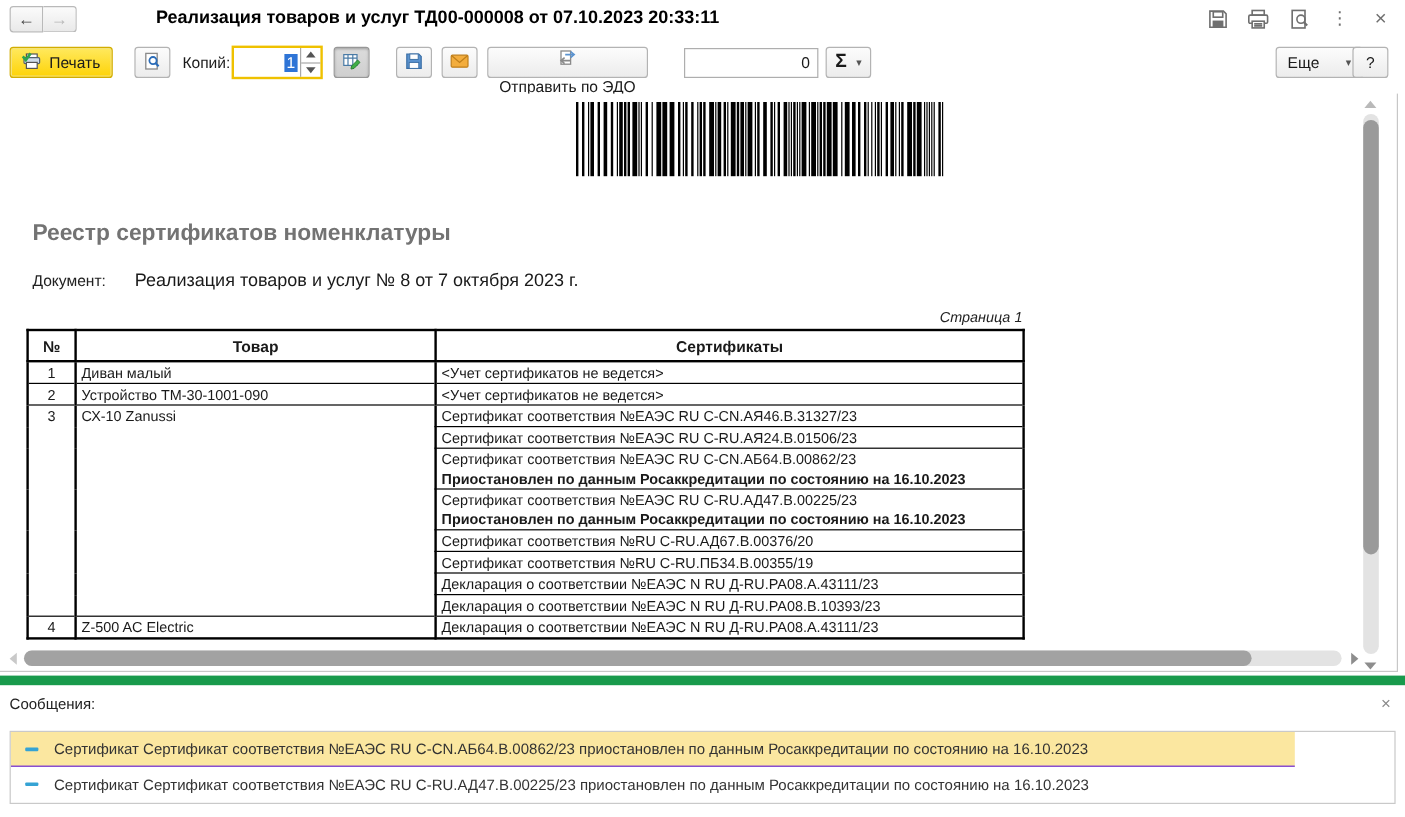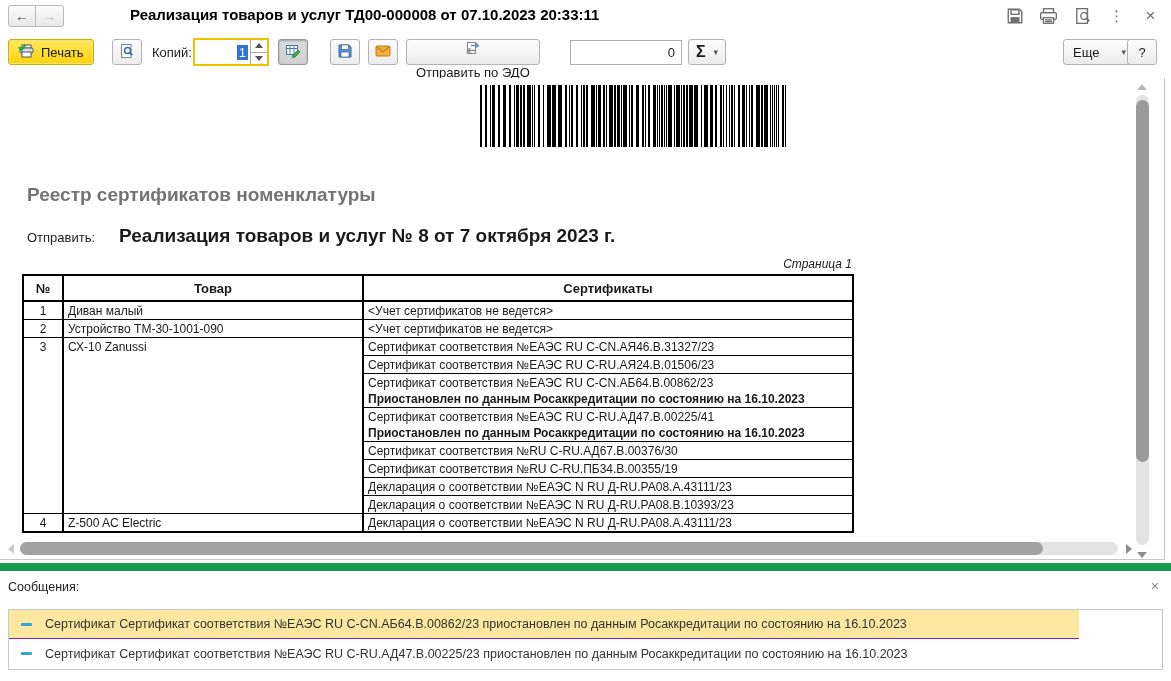--- a/index.html
+++ b/index.html
@@ -37,21 +37,21 @@
   .numfield { position:absolute; left:570px; top:4px; width:112px; height:25px; border:1px solid #aeaeae; background:#fff; font-size:13px; text-align:right; padding:0 6px; font-family:"Liberation Sans",sans-serif; color:#1a1a1a; }
   .sigma { font-size:16px; font-weight:bold; }
   .ddarrow { font-size:9px; color:#555; margin-left:2px; }
 
   
   .docpanel { position:absolute; left:0; top:78px; width:1165px; height:482px; background:#fff; border-right:1px solid #c7c7c7; border-bottom:1px solid #c7c7c7; }
   .barcode { position:absolute; left:480px; top:7px; width:310px; height:62px; }
   .doch1 { position:absolute; left:27px; top:106px; font-size:19px; font-weight:bold; color:#737373; }
   .docline { position:absolute; left:27px; top:147px; font-size:13px; }
   .docline .lbl { color:#222; }
-  .docline .val { font-weight:bold; margin-left:24px; font-size:19px; }
+  .docline .val { font-weight:normal; margin-left:24px; font-size:15px; }
   .pagelbl { position:absolute; left:22px; top:179px; width:830px; text-align:right; font-style:italic; font-size:12px; color:#222; }
   .certtable { position:absolute; left:22px; top:196px; width:830px; border-collapse:collapse; table-layout:fixed; }
   .certtable th { border:2px solid #000; font-size:13px; font-weight:bold; height:26px; text-align:center; background:#fff; }
   .certtable td { border-left:2px solid #000; border-right:2px solid #000; border-top:1px solid #000; border-bottom:1px solid #000; font-size:12px; line-height:16px; padding:1px 4px 0 4px; vertical-align:top; background:#fff; }
   .certtable td.cnum { text-align:center; padding:1px 0 0 0; }
   .certtable tr:last-child td { border-bottom:2px solid #000; }
   .certtable .b { font-weight:bold; }
 
   
   .vscroll { position:absolute; left:1134px; top:82px; width:17px; height:476px; }
@@ -285,21 +285,21 @@
       <rect x="290" y="0" width="1" height="62"></rect>
       <rect x="292" y="0" width="1" height="62"></rect>
       <rect x="294" y="0" width="1" height="62"></rect>
       <rect x="296" y="0" width="1" height="62"></rect>
       <rect x="298" y="0" width="1" height="62"></rect>
       <rect x="302" y="0" width="2" height="62"></rect>
       <rect x="305" y="0" width="1" height="62"></rect>
     </svg>
   <div class="doch1">Реестр сертификатов номенклатуры</div>
   <div class="docline">
-    <span class="lbl">Отправить:</span><span class="val">Реализация товаров и услуг № 8 от 7 октября 2023 г.</span>
+    <span class="lbl">Документ:</span><span class="val">Реализация товаров и услуг № 8 от 7 октября 2023 г.</span>
   </div>
   <div class="pagelbl">Страница 1</div>
   <table class="certtable">
     <colgroup>
         <col style="width:40px">
         <col style="width:300px">
         <col style="width:490px">
       </colgroup>
     <thead>
       <tr>
@@ -336,27 +336,27 @@
           </td>
         </tr>
         <tr>
           <td>
             <div>Сертификат соответствия №ЕАЭС RU C-CN.АБ64.В.00862/23</div>
             <div class="b">Приостановлен по данным Росаккредитации по состоянию на 16.10.2023</div>
           </td>
         </tr>
         <tr>
           <td>
-            <div>Сертификат соответствия №ЕАЭС RU C-RU.АД47.В.00225/41</div>
+            <div>Сертификат соответствия №ЕАЭС RU C-RU.АД47.В.00225/23</div>
             <div class="b">Приостановлен по данным Росаккредитации по состоянию на 16.10.2023</div>
           </td>
         </tr>
         <tr>
           <td>
-            <div>Сертификат соответствия №RU C-RU.АД67.В.00376/30</div>
+            <div>Сертификат соответствия №RU C-RU.АД67.В.00376/20</div>
           </td>
         </tr>
         <tr>
           <td>
             <div>Сертификат соответствия №RU C-RU.ПБ34.В.00355/19</div>
           </td>
         </tr>
         <tr>
           <td>
             <div>Декларация о соответствии №ЕАЭС N RU Д-RU.РА08.А.43111/23</div>

